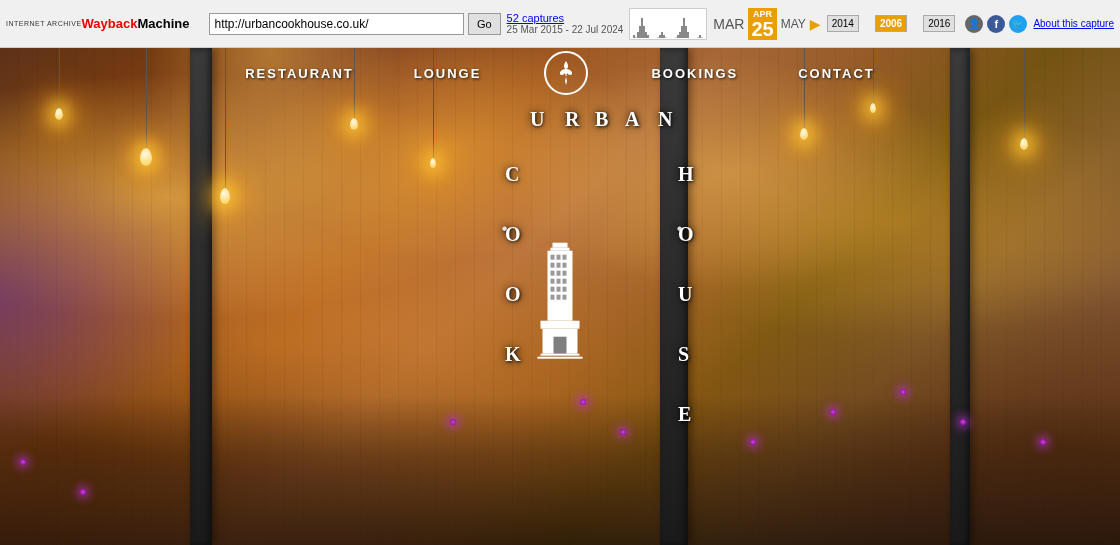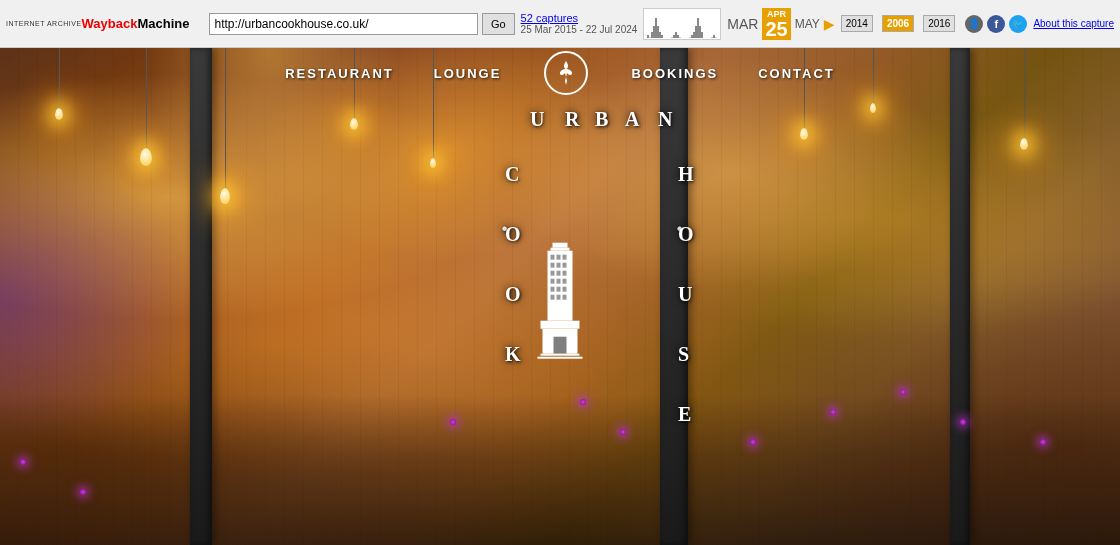--- a/index.html
+++ b/index.html
@@ -206,21 +206,21 @@
     }
 
     
     #site-nav {
       position: absolute;
       top: 0; left: 0; right: 0;
       height: 50px;
       display: flex;
       align-items: center;
       justify-content: center;
-      gap: 40px;
+      gap: 60px;
       z-index: 10;
     }
 
     .nav-item {
       color: white;
       font-size: 13px;
       font-weight: 600;
       letter-spacing: 2px;
       text-transform: uppercase;
       cursor: pointer;
@@ -367,21 +367,21 @@
     <span style="font-size:14px; color:#555; margin-right:2px;">MAR</span>
 
     <div style="display:flex;flex-direction:column;align-items:center;background:#e8a000;padding:1px 3px;">
       <span style="font-size:9px;color:#fff;font-weight:bold;">APR</span>
       <span style="font-size:20px;color:#fff;font-weight:bold;line-height:1;">25</span>
     </div>
     <span style="font-size:12px; color:#555; margin-left:2px;">MAY</span>
     <span style="font-size:14px;color:#e8a000;cursor:pointer;margin-left:2px;">▶</span>
   </div>
 
-  <div style="display:flex; gap:9px; align-items:center;">
+  <div style="display:flex; gap:16px; align-items:center;">
     <span class="wb-year">2014</span>
     <span class="wb-year wb-year-2015">2006</span>
     <span class="wb-year">2016</span>
   </div>
 
   <div class="wb-icons">
     <div class="wb-icon-circle wb-icon-person">👤</div>
     <div class="wb-icon-circle wb-icon-fb" style="font-size:11px;">f</div>
     <div class="wb-icon-circle wb-icon-tw" style="font-size:9px;">🐦</div>
   </div>

